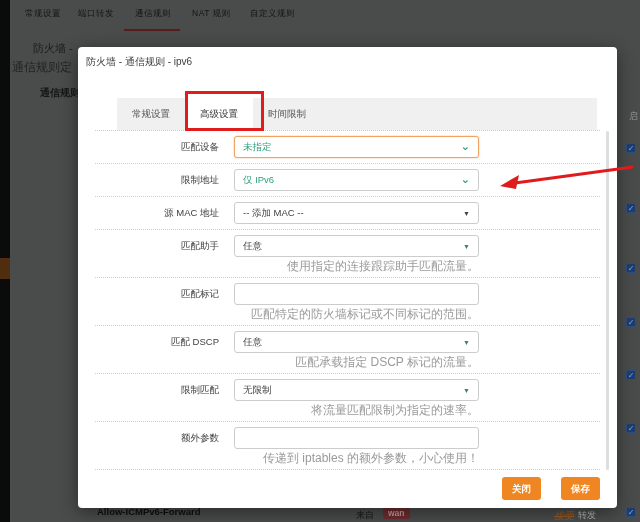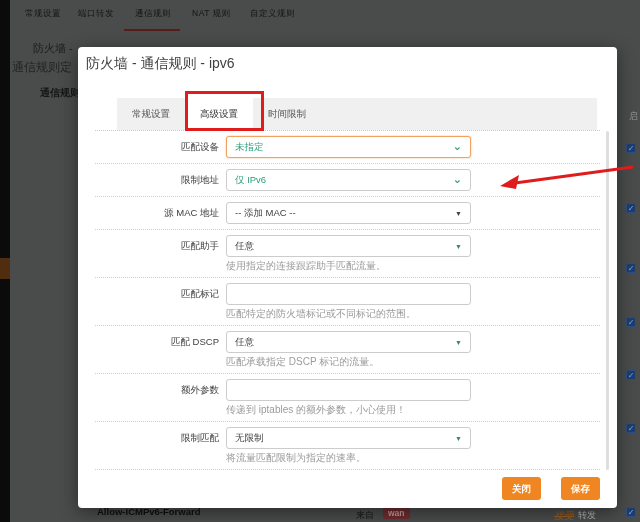--- a/index.html
+++ b/index.html
@@ -27,42 +27,42 @@
   .bg-rule-name { position:absolute; left:97px; top:506px; font-size:9.5px; font-weight:bold; color:#0f0f0f; white-space:nowrap; }
   .bg-from { position:absolute; left:356px; top:509px; font-size:9px; color:#171717; }
   .bg-zone-badge { position:absolute; left:383px; top:507px; padding:1px 5px; font-size:8.5px; font-weight:bold; background:#6f2c2e; color:#c49b9b; border-radius:2px; }
   .bg-action-strike { position:absolute; left:554px; top:509px; font-size:10px; font-style:italic; text-decoration:line-through; color:#9a5a1f; }
   .bg-action { position:absolute; left:578px; top:509px; font-size:9px; color:#b3b3b3; }
   
   .modal {
     position:absolute; left:78px; top:47px; width:539px; height:461px; z-index:10;
     background:#ffffff; border-radius:4px; box-shadow:0 4px 18px rgba(0,0,0,.45);
   }
-  .m-title { position:absolute; left:8px; top:8px; font-size:14px; color:#404040; }
+  .m-title { position:absolute; left:8px; top:8px; font-size:10px; color:#404040; }
   .m-tabbar { position:absolute; left:39px; top:51px; width:480px; height:32px; background:#f0f0f0; display:flex; }
   .m-tab { padding:0 15px; line-height:32px; font-size:9.5px; color:#555; cursor:pointer; }
   .m-tab.active { background:#ffffff; color:#333; }
   .m-rows { position:absolute; left:17px; top:83px; width:505px; border-top:1px dotted #c9c9c9; }
   .row { display:flex; border-bottom:1px dotted #cfcfcf; padding:5px 0; }
   .flabel { width:131px; padding:5px 7px 0 0; text-align:right; font-size:9.5px; color:#404040; flex:none; }
-  .cwrap { width:245px; flex:none; }
+  .cwrap { width:245px; flex:none;margin-left:8px; }
   .control {
     position:relative; width:245px; height:22px; border:1px solid #cccccc; border-radius:3px;
     background:#fff; font-size:9.5px; line-height:20px; padding:0 8px; color:#404040; cursor:pointer;
   }
   .control.focused { border-color:#f0a261; box-shadow:0 0 2px rgba(240,134,39,.55); }
   .control .val.green { color:#2f9e7b; }
   .chev { position:absolute; right:8px; top:0; line-height:18px; font-size:11px; font-weight:bold; color:#2f9e7b; }
   .tri { position:absolute; right:8px; top:0; line-height:21px; font-size:7px; }
   .tri.dark { color:#444; } .tri.green { color:#2e8b6e; }
   input.tinput {
     width:245px; height:22px; border:1px solid #cccccc; border-radius:3px; padding:0 8px;
     font-size:9.5px; color:#404040; outline:none; font-family:inherit;
   }
-  .fdesc { margin-top:3px; font-size:10px; line-height:12px; color:#9a9a9a; }
+  .fdesc { margin-top:3px; font-size:12px; line-height:12px; color:#9a9a9a;text-align:right; }
   .m-scrollbar { position:absolute; left:528px; top:84px; width:3px; height:339px; background:#dedede; border-radius:2px; }
   .m-buttons { position:absolute; top:430px; right:17px; display:flex; gap:20px; }
   .btn { height:23px; padding:0 10px; border:none; border-radius:3px; background:#f08621; color:#ffffff;
          font-size:9.5px; font-weight:bold; line-height:23px; cursor:pointer; font-family:inherit; }
   
   .anno-box { position:absolute; left:185px; top:91px; width:79px; height:40px; border:3px solid #e01c1c; z-index:40; }
   .anno-arrow { position:absolute; left:495px; top:158px; z-index:40; }
 </style>
 </head>
 <body>
@@ -164,35 +164,35 @@
       <div class="cwrap">
         <div class="control">
           <span class="val">任意</span>
           <span class="tri green">▼</span>
         </div>
         <div class="fdesc">匹配承载指定 DSCP 标记的流量。</div>
       </div>
     </div>
 
     <div class="row">
+      <label class="flabel">限制匹配</label>
+      <div class="cwrap">
+        <div class="control">
+          <span class="val">无限制</span>
+          <span class="tri green">▼</span>
+        </div>
+        <div class="fdesc">将流量匹配限制为指定的速率。</div>
+      </div>
+    </div>
+
+    <div class="row">
       <label class="flabel">额外参数</label>
       <div class="cwrap">
         <input class="tinput" type="text" value="" style="">
         <div class="fdesc">传递到 iptables 的额外参数，小心使用！</div>
-      </div>
-    </div>
-
-    <div class="row">
-      <label class="flabel">限制匹配</label>
-      <div class="cwrap">
-        <div class="control">
-          <span class="val">无限制</span>
-          <span class="tri green">▼</span>
-        </div>
-        <div class="fdesc">将流量匹配限制为指定的速率。</div>
       </div>
     </div>
 
   </div>
 
   <div class="m-scrollbar"></div>
 
   <div class="m-buttons">
     <button class="btn">关闭</button>
     <button class="btn">保存</button>

